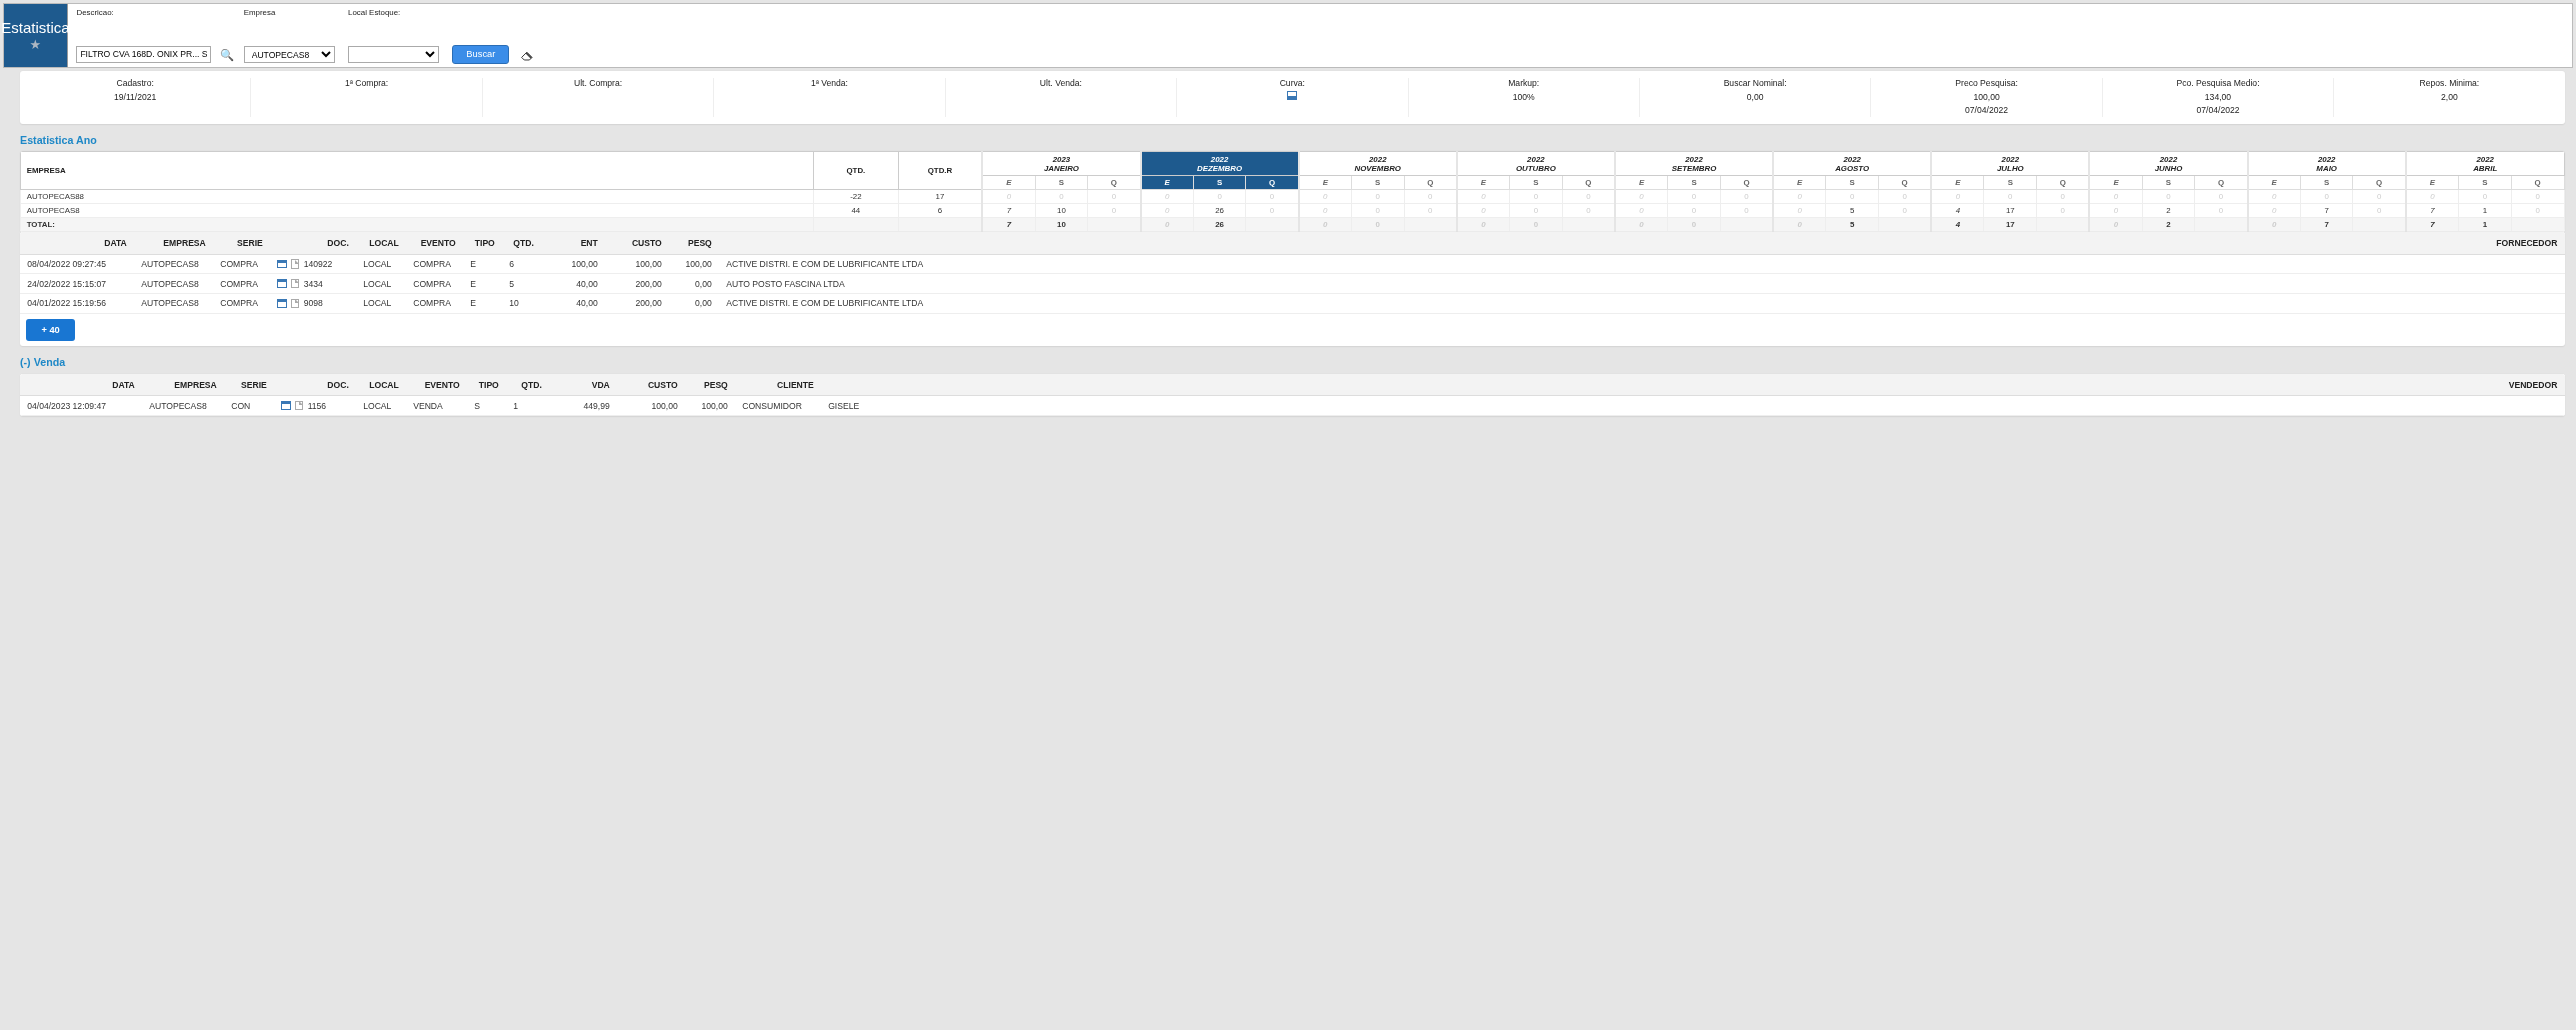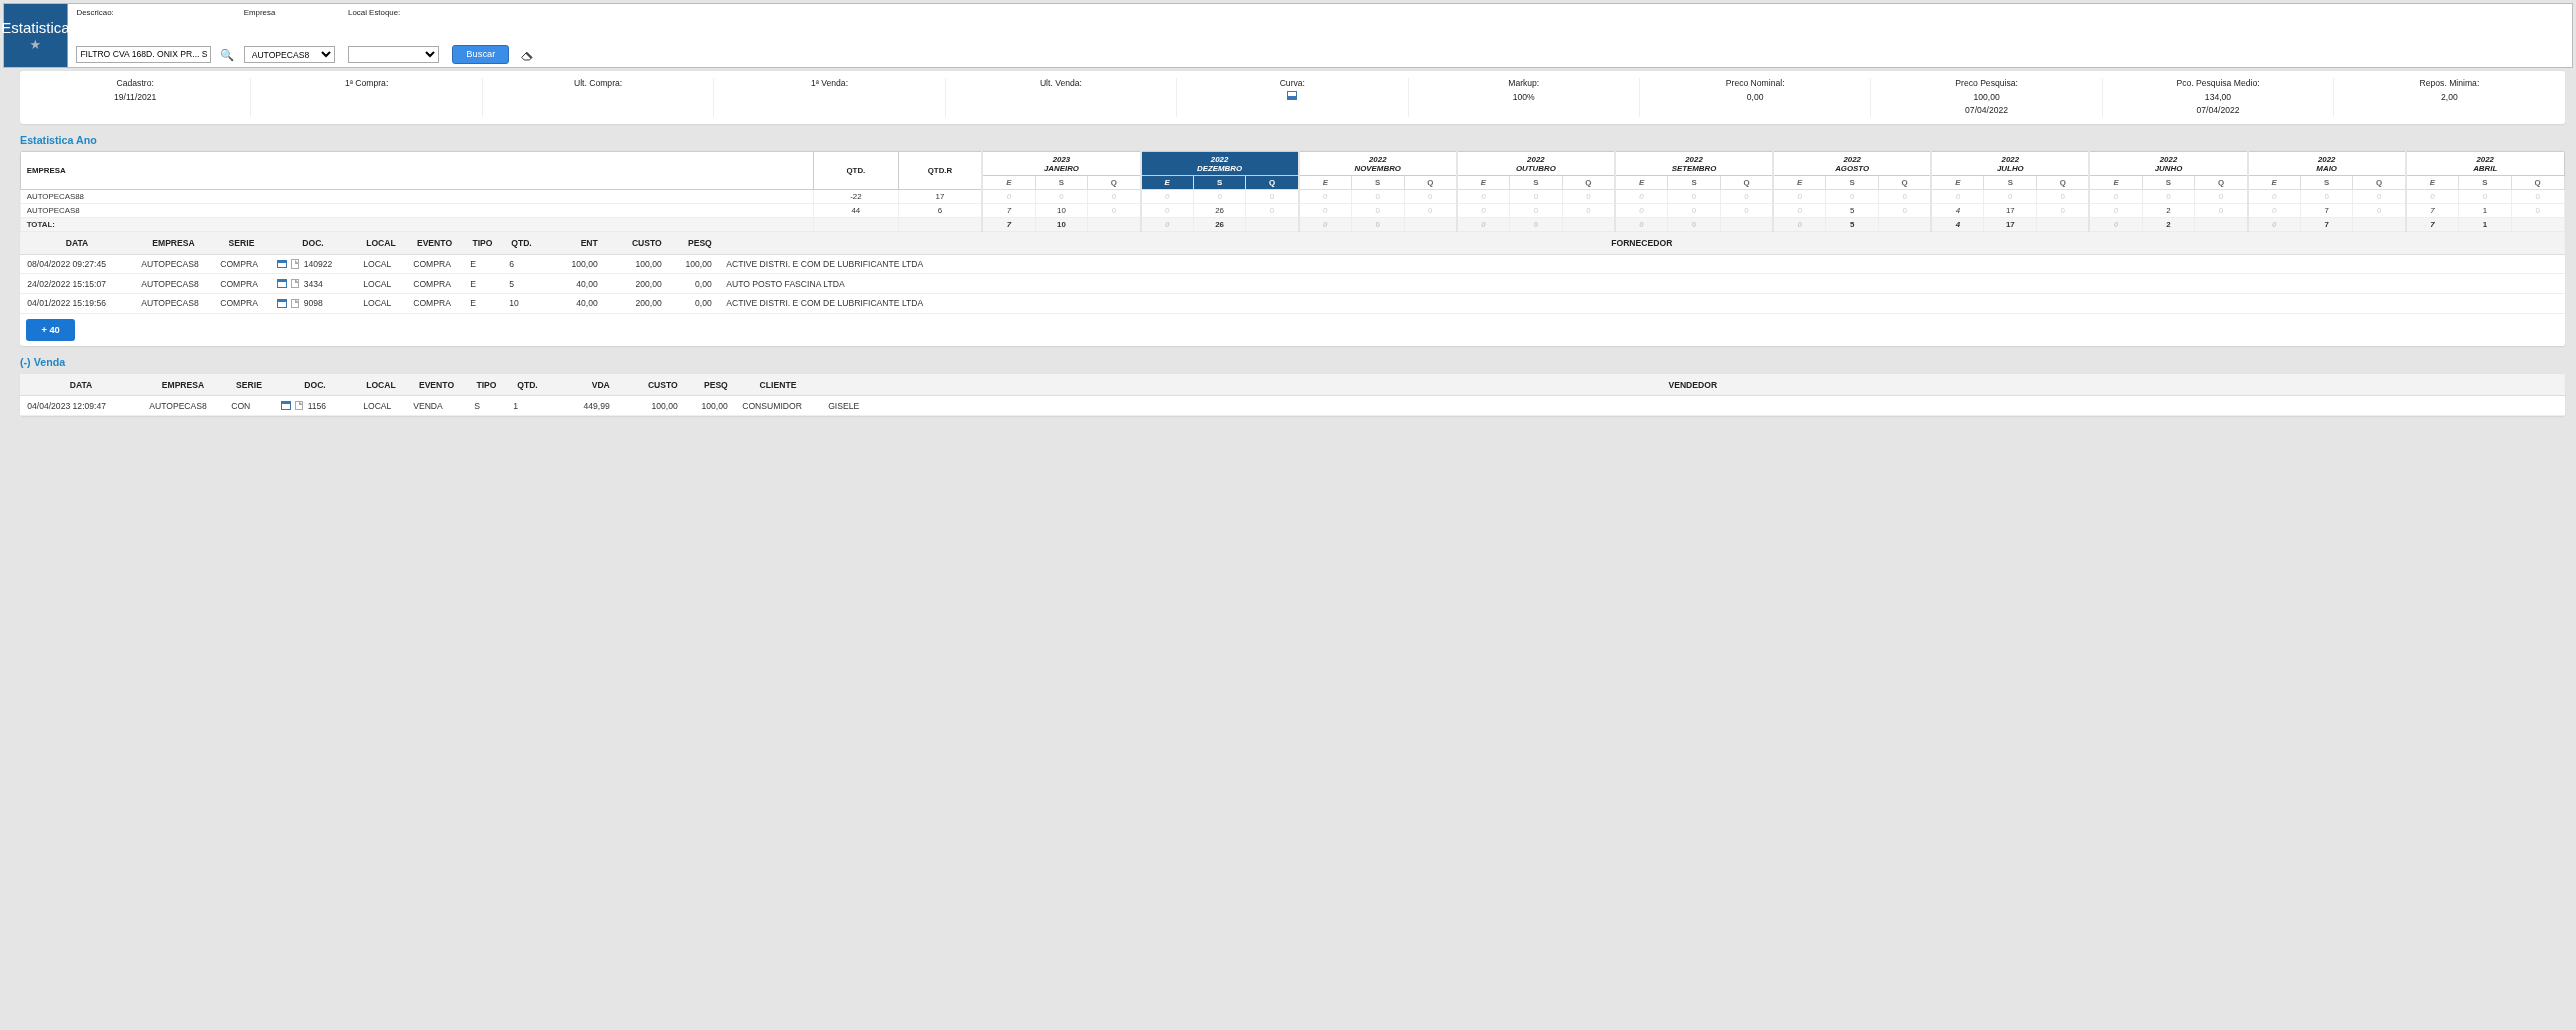--- a/index.html
+++ b/index.html
@@ -15,21 +15,21 @@
 .filter-row { display: flex; align-items: flex-end; gap: 4.3px; }
 .search-icon { display: inline-flex; align-items: center; justify-content: center; width: 15.7px; height: 17px; margin-bottom: 0; cursor: pointer; color: #1e5a8e; font-size: 11.4px; }
 .btn-buscar { background: #3b8de8; color: #fff; border: 0.7px solid #2a6db5; border-radius: 2.9px; padding: 3.6px 13px; font-size: 9.3px; cursor: pointer; margin-left: 4.3px; }
 .eraser-icon { margin-left: 5.7px; font-size: 14.3px; cursor: pointer; }
 
 .content { margin: 0 11.4px 14.3px 20px; }
 .section-title { color: #1e88c7; font-size: 10.7px; font-weight: bold; margin: 10px 0 5.7px 0; }
 .section-title.collapsible { cursor: pointer; }
 
 .panel { background: #fff; border-radius: 2.9px; padding: 7.2px 0; box-shadow: 0 0.7px 1.4px rgba(0,0,0,0.08); }
-.dg-row { display: flex; }
+.dg-row { display: flex; justify-content: center; }
 .dg-cell { flex: 1; border-right: 0.7px solid #eee; text-align: center; padding: 0 5.7px; font-size: 8.6px; color: #333; }
 .dg-cell:last-child { border-right: none; }
 .dg-label { color: #222; margin-bottom: 2.9px; }
 .dg-val { color: #222; line-height: 1.5; }
 .calendar-icon-small { display: inline-block; width: 10px; height: 8.6px; border: 0.7px solid #3a78b5; background: linear-gradient(#fff 60%, #3a78b5 60%); }
 
 .stat-table { width: 100%; border-collapse: collapse; background: #fff; table-layout: fixed; }
 .stat-table th, .stat-table td { font-size: 7.9px; text-align: center; padding: 2.1px 1.4px; }
 .stat-table .emp-col { text-align: left; padding-left: 5.7px; }
 .stat-hdr th { border: 0.7px solid #ccc; color: #222; font-weight: bold; background: #fff; }
@@ -37,21 +37,21 @@
 .stat-hdr th .mo { display: block; }
 .stat-hdr th.active { background: #1e5a8e; color: #fff; }
 .stat-sub th { border: 0.7px solid #ddd; font-weight: bold; color: #666; background: #fff; }
 .stat-sub th.active { background: #1e5a8e; color: #fff; }
 .stat-table tbody td { border: 0.7px solid #eee; color: #333; }
 .stat-table tbody td.zero { color: #ccc; }
 .stat-table tbody tr.total td { font-weight: bold; background: #f5f5f5; }
 .month-group { border-left: 2.9px solid #e5e5e5 !important; font-style: italic; }
 
 .data-table { width: 100%; border-collapse: collapse; background: #fff; }
-.data-table th { background: #f3f3f3; text-align: center; font-size: 8.6px; padding: 5.7px 7.2px; border-bottom: 0.7px solid #ddd; font-weight: bold; color: #222; }
+.data-table th { background: #f3f3f3; text-align: right; font-size: 8.6px; padding: 5.7px 7.2px; border-bottom: 0.7px solid #ddd; font-weight: bold; color: #222; }
 .data-table th.num { text-align: right; }
 .data-table td { font-size: 8.6px; padding: 4.3px 7.2px; border-bottom: 0.7px solid #eee; color: #333; }
 .data-table td.num { text-align: right; }
 .doc-cell { display: flex; align-items: center; gap: 4.3px; }
 .calendar-mini { display: inline-block; width: 10px; height: 8.6px; border: 0.7px solid #3a78b5; background: #fff; position: relative; }
 .calendar-mini:before { content:''; position:absolute; left:0; right:0; top:0; height:2.1px; background:#3a78b5; }
 .file-mini { display:inline-block; width:7.9px; height:9.3px; border:0.7px solid #aaa; background:#fff; position:relative; }
 .file-mini:before { content:''; position:absolute; right:-0.7px; top:-0.7px; border:2.1px solid transparent; border-left-color:#aaa; border-bottom-color:#aaa; }
 .btn-more { background:#1976d2; color:#fff; border:none; border-radius:2.9px; padding:5.7px 15.7px; font-size:9.3px; margin:5.7px; cursor:pointer; font-weight:bold; }
 .tbl-wrap { background:#fff; border-radius:2.9px; overflow:hidden; box-shadow:0 0.7px 1.4px rgba(0,0,0,0.08); }
@@ -114,21 +114,21 @@
         </div>
         <div class="dg-cell">
           <div class="dg-label">Curva:</div>
           <div class="dg-val"><span class="calendar-icon-small"></span></div>
         </div>
         <div class="dg-cell">
           <div class="dg-label">Markup:</div>
           <div class="dg-val">100%</div>
         </div>
         <div class="dg-cell">
-          <div class="dg-label">Preco Nominal:</div>
+          <div class="dg-label">Buscar Nominal:</div>
           <div class="dg-val">0,00</div>
         </div>
         <div class="dg-cell">
           <div class="dg-label">Preco Pesquisa:</div>
           <div class="dg-val">100,00</div>
           <div class="dg-val">07/04/2022</div>
         </div>
         <div class="dg-cell">
           <div class="dg-label">Pco. Pesquisa Medio:</div>
           <div class="dg-val">134,00</div>

